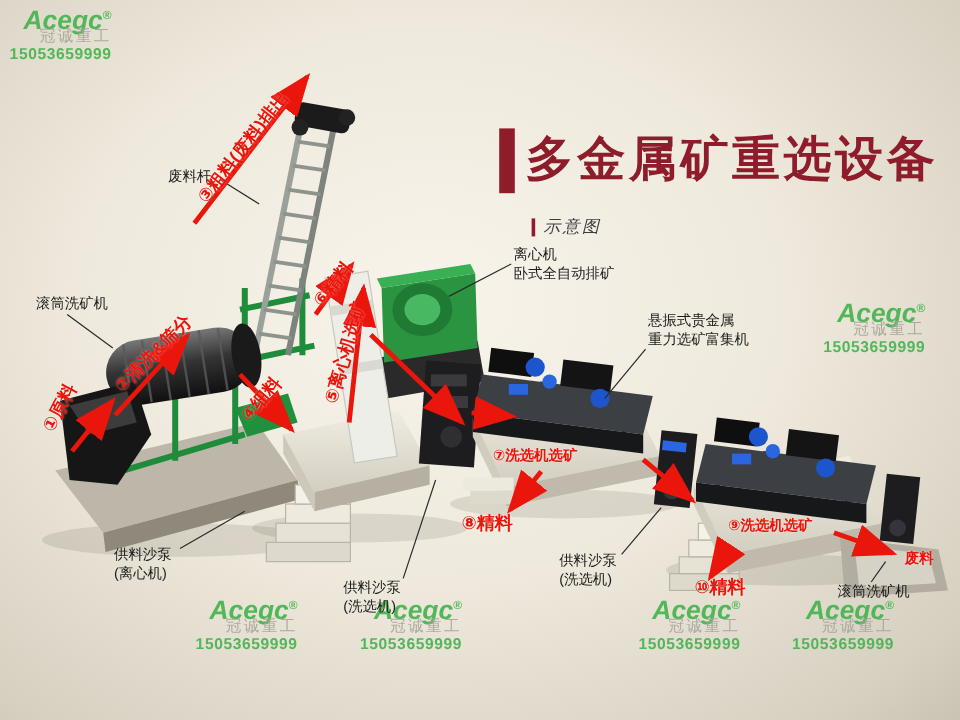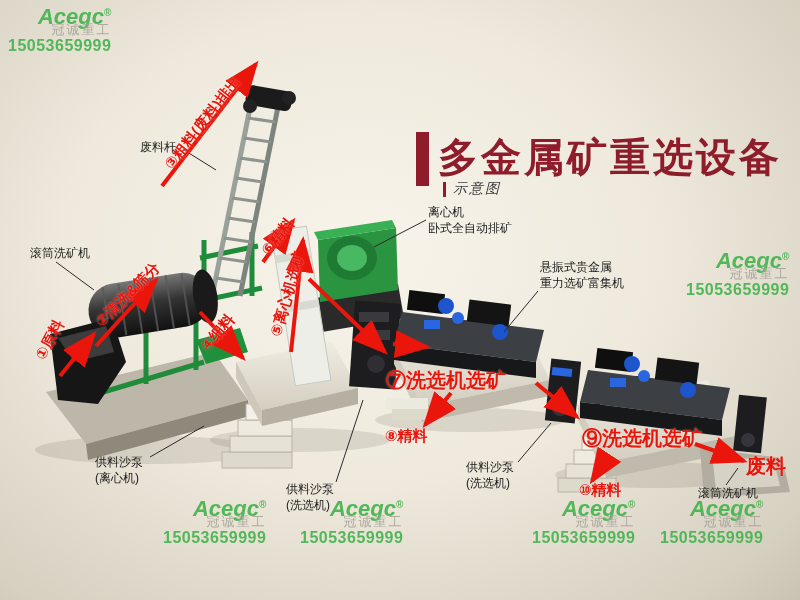--- a/index.html
+++ b/index.html
@@ -9,40 +9,40 @@
     position:relative; width:800px; height:600px; overflow:hidden;
     background: radial-gradient(ellipse at 45% 42%, #f8f4eb 0%, #eee9dc 48%, #d6d0c1 88%, #c9c3b3 100%);
   }
   svg.layer { position:absolute; left:0; top:0; width:800px; height:600px; }
 
   
   .flow-label {
     position:absolute; color:#ea150b; font-weight:bold; font-size:15px;
     white-space:nowrap; transform-origin:center; text-shadow:0 0 2px rgba(255,255,255,.5);
   }
-  .flow-label.big { font-size:20px;font-family:Liberation Mono, monospace; }
+  .flow-label.big { font-size:12px; }
 
   
   .eq-label { position:absolute; color:#1c1c1c; font-size:12px; line-height:1.3; white-space:nowrap; }
   .eq-label .l2 { display:block; }
 
   
-  .title-block { position:absolute; left:416px; top:130px; display:flex; align-items:flex-start; }
+  .title-block { position:absolute; left:416px; top:105px; display:flex; align-items:flex-start; }
   .title-bar { width:13px; height:54px; background:#8e1c2a; margin-right:9px; margin-top:2px; }
   .title-text { font-size:40px; font-weight:bold; color:#8e1c2a; letter-spacing:3px; white-space:nowrap; }
   .subtitle { position:absolute; left:443px; top:180px; display:flex; align-items:center;font-style:italic; }
   .subtitle .sub-bar { width:3px; height:15px; background:#8e1c2a; margin-right:7px; }
   .subtitle .sub-text { font-size:14px; color:#3c3c3c; letter-spacing:2px; }
 
   
   .wm { position:absolute; line-height:1;text-align:right; }
   .wm-brand { color:#45b44e; font-size:22px; font-weight:bold; font-style:italic; opacity:.92; }
   .wm-reg { font-size:10px; vertical-align:super; font-style:normal; }
   .wm-company { color:#a8a49a; font-size:13px; font-weight:normal; letter-spacing:2px; margin:-5px 0 0 16px; opacity:.9; }
-  .wm-phone { color:#45b44e; font-size:16px; font-weight:bold; margin-top:2px; letter-spacing:.5px; opacity:.92; }
+  .wm-phone { color:#45b44e; font-size:13px; font-weight:bold; margin-top:2px; letter-spacing:.5px; opacity:.92; }
 </style>
 </head>
 <body>
 
 <div class="stage">
 
   <svg class="layer" viewBox="0 0 800 600">
     <defs>
       <linearGradient id="drumGrad" x1="0" y1="0" x2="0" y2="1">
         <stop offset="0" stop-color="#777"></stop>

